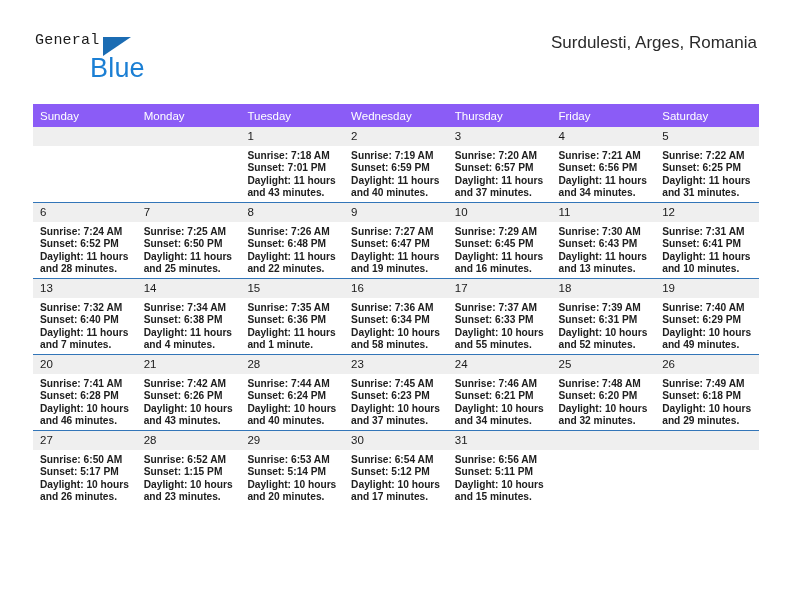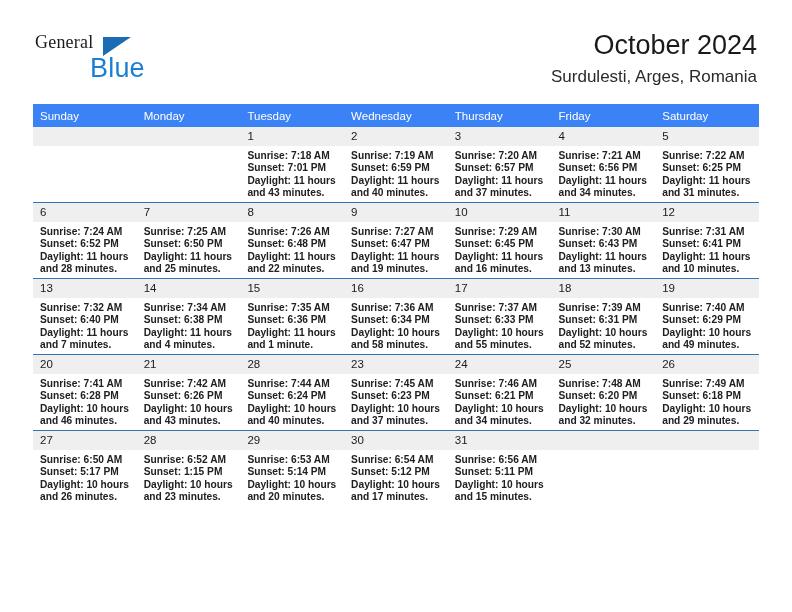--- a/index.html
+++ b/index.html
@@ -33,24 +33,24 @@
     position: absolute;
     left: 0;
     top: 4px;
     width: 180px;
     height: 56px;
   }
   .logo-general {
     position: absolute;
     left: 0;
     top: 0;
-    font-size: 18px;
+    font-size: 15px;
     letter-spacing: 0.2px;
     color: #1b1b1b;
-    font-family: Liberation Serif, serif;
+    font-family: Liberation Mono, monospace;
   }
   .logo-tri {
     position: absolute;
     left: 68px;
     top: 5px;
     width: 0;
     height: 0;
     border-left: 28px solid #1b6cb3;
     border-bottom: 19px solid transparent;
   }
@@ -88,21 +88,21 @@
     left: 33px;
     top: 104px;
     width: 726px;
   }
   table.cal {
     border-collapse: collapse;
     table-layout: fixed;
     width: 726px;
   }
   table.cal th {
-    background: #3b82f6;
+    background: #8b5cf6;
     color: #ffffff;
     font-weight: normal;
     font-size: 11.5px;
     text-align: left;
     padding: 5px 0 5px 7px;
     height: 13px;
     border: none;
   }
   table.cal col { width: 103.7px; }
 
@@ -141,21 +141,20 @@
 
   <div class="header">
 
     <div class="logo">
       <span class="logo-general">General</span>
       <span class="logo-tri"></span>
       <span class="logo-blue">Blue</span>
     </div>
 
     <div class="title-block">
-      <div class="cal-title">October 2024</div>
       <div class="cal-sub">Surdulesti, Arges, Romania</div>
     </div>
 
   </div>
 
   <div class="calendar">
     <table class="cal">
       <colgroup>
         <col>
           <col>

